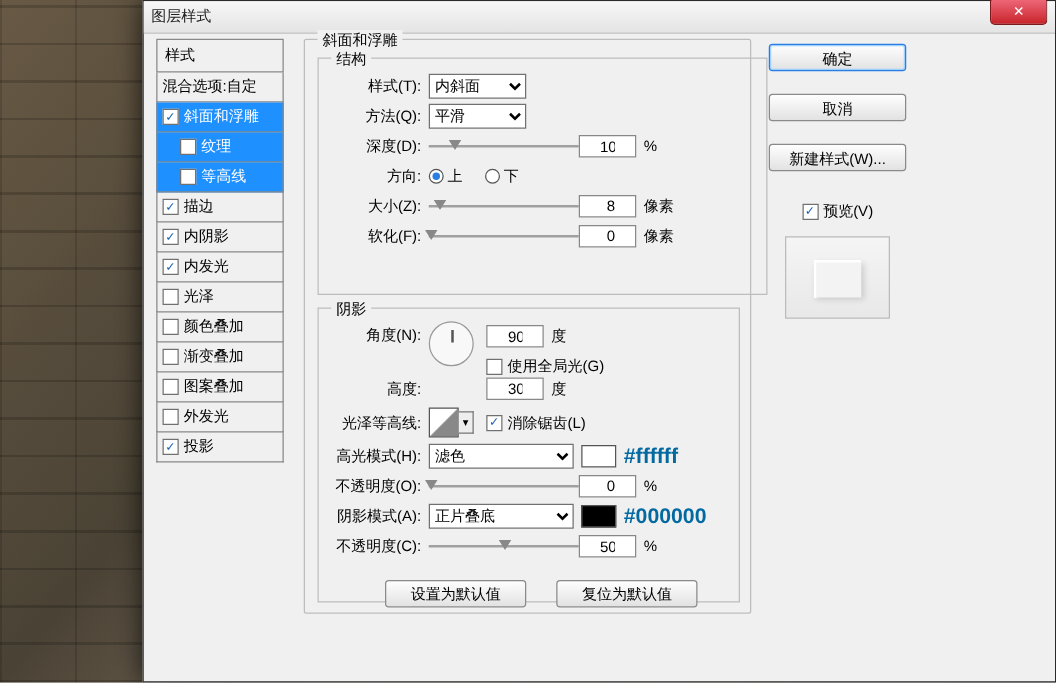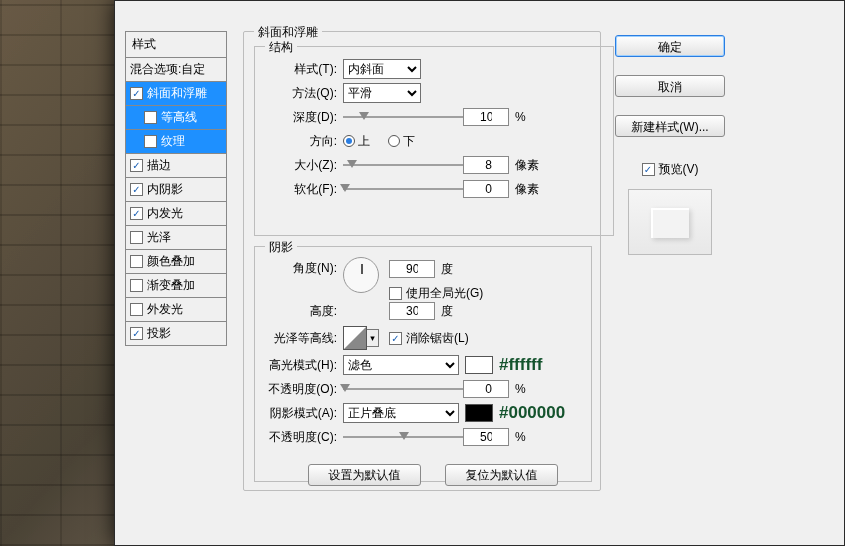--- a/index.html
+++ b/index.html
@@ -35,51 +35,55 @@
 .track { position:absolute; top:6px; left:0; right:0; height:2px; background:#a0a0a0; }
 .thumb { position:absolute; top:2px; width:0; height:0; border-left:5px solid transparent; border-right:5px solid transparent; border-top:8px solid #888; }
 .radio { width:12px; height:12px; border:1px solid #555; border-radius:50%; background:#fff; display:inline-block; margin-right:3px; vertical-align:middle; position:relative; }
 .radio.on::after { content:""; position:absolute; inset:2px; background:#2a7de1; border-radius:50%; }
 .rightcol { position:absolute; left:490px; top:4px; width:110px; }
 .btn { width:110px; height:22px; background:linear-gradient(#fefefe,#e2e2e2); border:1px solid #8a8a8a; border-radius:3px; margin-bottom:18px; display:flex; align-items:flex-end; justify-content:center; }
 .btn.primary { border:1px solid #2a7de1; box-shadow: inset 0 0 0 1px #9dd0ff; }
 .preview { width:84px; height:66px; margin:8px auto 0; background:linear-gradient(#f5f5f5,#e8e8e8); border:1px solid #bbb; position:relative; }
 .preview::after { content:""; position:absolute; left:22px; top:18px; width:38px; height:30px; background:#f3f3f3; box-shadow: inset 2px 2px 0 #fff, 2px 2px 5px rgba(0,0,0,0.15); }
 .swatch { width:28px; height:18px; border:1px solid #555; display:inline-block; }
-.annot { font-family: Arial; font-weight:bold; font-size:17px; color:#14532d; }
+.annot { font-family: Arial; font-weight:bold; font-size:17px; color:#0369a1; }
 .angctrl { width:36px; height:36px; border:1px solid #999; border-radius:50%; background:#f8f8f8; position:relative; }
 .angctrl::after { content:""; position:absolute; left:17px; top:6px; width:2px; height:10px; background:#555; }
 .contour { width:24px; height:24px; border:1px solid #555; background:linear-gradient(135deg,#fff 0 48%,#888 52% 100%); display:inline-block; }
 .dd { display:inline-block; width:12px; height:18px; border:1px solid #777; border-left:none; background:#eee; font-size:9px; text-align:center; line-height:16px; }
 .bottom-btns { position:absolute; left:64px; bottom:4px; display:flex; gap:24px; }
 .bottom-btns .bb { width:113px; height:22px; background:linear-gradient(#fefefe,#e2e2e2); border:1px solid #8a8a8a; border-radius:3px; display:flex; align-items:center; justify-content:center; }
 </style>
 </head>
 <body>
 <div class="brick"></div>
 
 <div class="window">
+  <div class="titlebar">
+    <span class="title">图层样式</span>
+    <div class="close">✕</div>
+  </div>
   <div class="body">
     <div class="styles-panel">
       <div class="hdr">样式</div>
       <div class="row">
           <span>混合选项:自定</span>
         </div>
       <div class="row selected">
           <span class="cb checked"></span>
           <span>斜面和浮雕</span>
         </div>
       <div class="row selected child">
           <span class="cb"></span>
+          <span>纹理</span>
+        </div>
+      <div class="row selected child">
+          <span class="cb"></span>
           <span>等高线</span>
         </div>
-      <div class="row selected child">
-          <span class="cb"></span>
-          <span>纹理</span>
-        </div>
       <div class="row">
           <span class="cb checked"></span>
           <span>描边</span>
         </div>
       <div class="row">
           <span class="cb checked"></span>
           <span>内阴影</span>
         </div>
       <div class="row">
           <span class="cb checked"></span>
@@ -89,20 +93,24 @@
           <span class="cb"></span>
           <span>光泽</span>
         </div>
       <div class="row">
           <span class="cb"></span>
           <span>颜色叠加</span>
         </div>
       <div class="row">
           <span class="cb"></span>
           <span>渐变叠加</span>
+        </div>
+      <div class="row">
+          <span class="cb"></span>
+          <span>图案叠加</span>
         </div>
       <div class="row">
           <span class="cb"></span>
           <span>外发光</span>
         </div>
       <div class="row">
           <span class="cb checked"></span>
           <span>投影</span>
         </div>
     </div>

